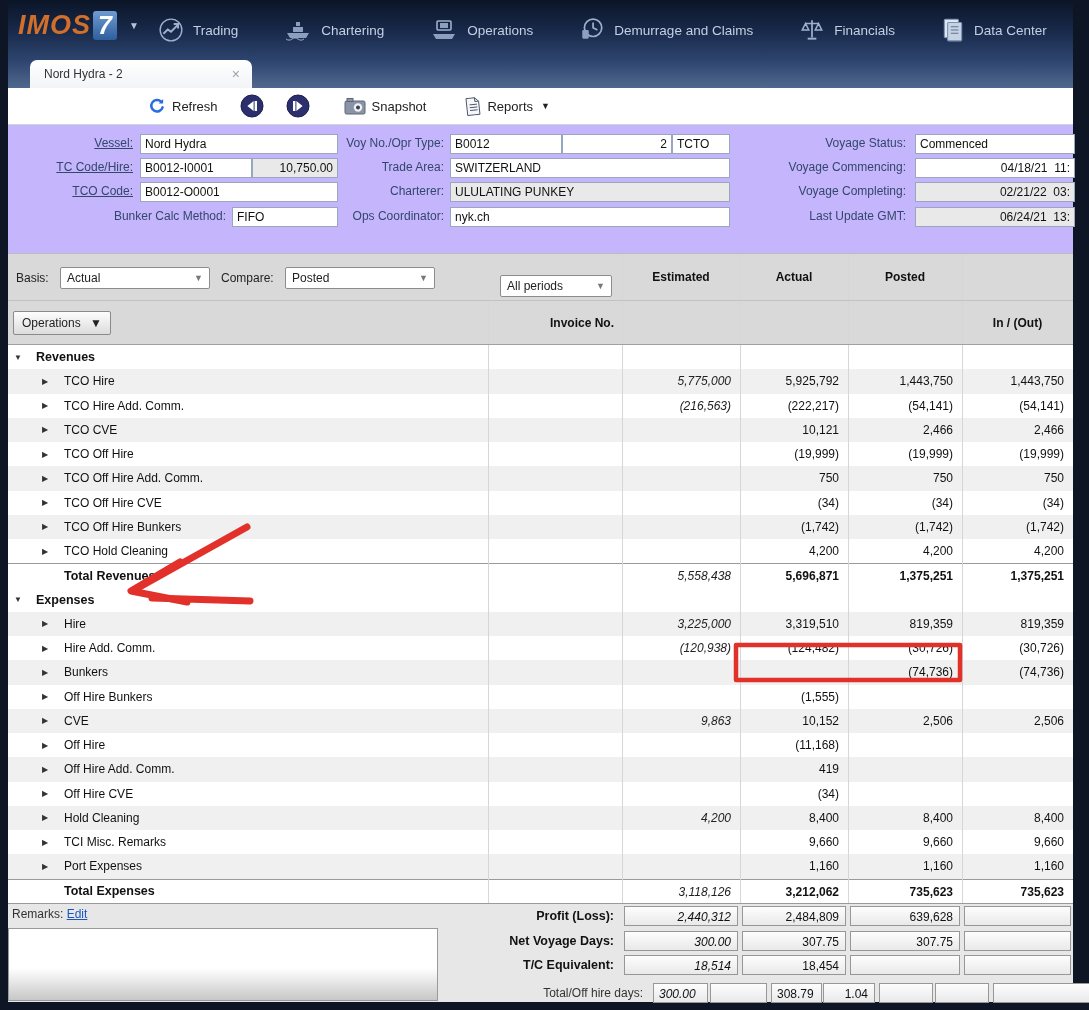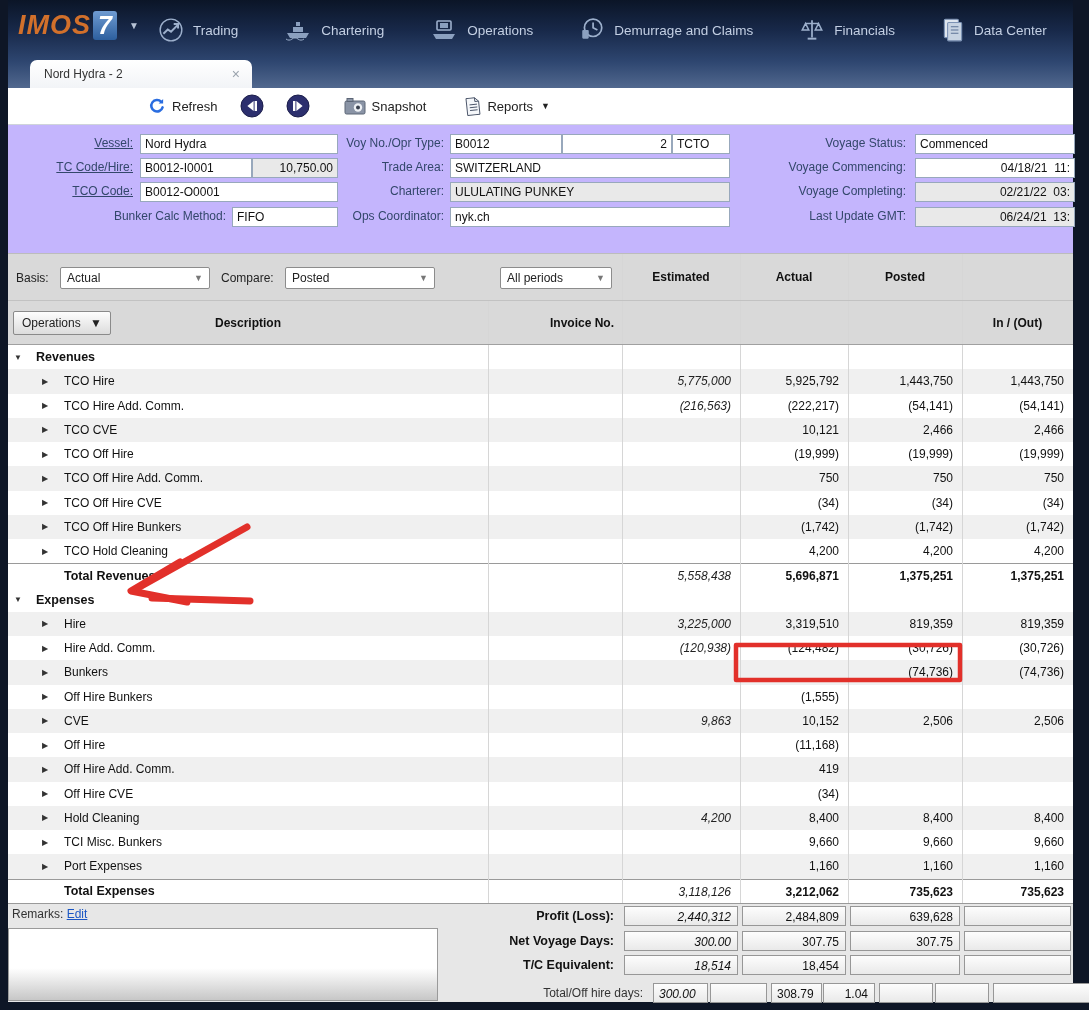--- a/index.html
+++ b/index.html
@@ -259,41 +259,40 @@
             <span class="sv-caret">▼</span>
           </div>
         </div>
       <div class="fitem" style="left:213px;">Compare:</div>
       <div class="fitem" style="left:277px;">
           <div class="select" style="width:150px;">
             <span>Posted</span>
             <span class="sv-caret">▼</span>
           </div>
         </div>
-      <div class="fitem" style="left:492px;">
+      <div class="fitem" style="left:492px;margin-top:8px;">
           <div class="select" style="width:112px;">
             <span>All periods</span>
             <span class="sv-caret">▼</span>
           </div>
         </div>
       <div class="colhead" style="left:614px;width:118px;">Estimated</div>
       <div class="colhead" style="left:732px;width:108px;">Actual</div>
       <div class="colhead" style="left:840px;width:114px;">Posted</div>
       <div class="vline" style="left:614px;"></div>
         <div class="vline" style="left:732px;"></div>
       <div class="vline" style="left:840px;"></div>
         <div class="vline" style="left:954px;"></div>
     </div>
 
     <div class="subheader">
       <div class="ops-btn">
           <span>Operations</span>
           <span class="sv-caret">▼</span>
         </div>
-      <div class="sub-lbl" style="left:0;width:480px;text-align:center;">Description</div>
       <div class="sub-lbl" style="left:480px;width:126px;text-align:right;">Invoice No.</div>
       <div class="sub-lbl" style="left:954px;width:111px;text-align:center;font-weight:600;">In / (Out)</div>
       <div class="vline" style="left:480px;"></div>
         <div class="vline" style="left:614px;"></div>
         <div class="vline" style="left:732px;"></div>
       <div class="vline" style="left:840px;"></div>
         <div class="vline" style="left:954px;"></div>
     </div>
 
     <div class="tbody">
@@ -452,21 +451,21 @@
           <div class="trow item stripe">
             <span class="arrow itm">▶</span>
             <span class="rlabel itm">Hold Cleaning</span>
             <div class="cell c-est">4,200</div>
             <div class="cell c-act">8,400</div>
             <div class="cell c-pst">8,400</div>
             <div class="cell c-csh">8,400</div>
           </div>
           <div class="trow item">
             <span class="arrow itm">▶</span>
-            <span class="rlabel itm">TCI Misc. Bunkers</span>
+            <span class="rlabel itm">TCI Misc. Remarks</span>
             <div class="cell c-est"></div>
             <div class="cell c-act">9,660</div>
             <div class="cell c-pst">9,660</div>
             <div class="cell c-csh">9,660</div>
           </div>
           <div class="trow item stripe">
             <span class="arrow itm">▶</span>
             <span class="rlabel itm">Port Expenses</span>
             <div class="cell c-est"></div>
             <div class="cell c-act">1,160</div>

